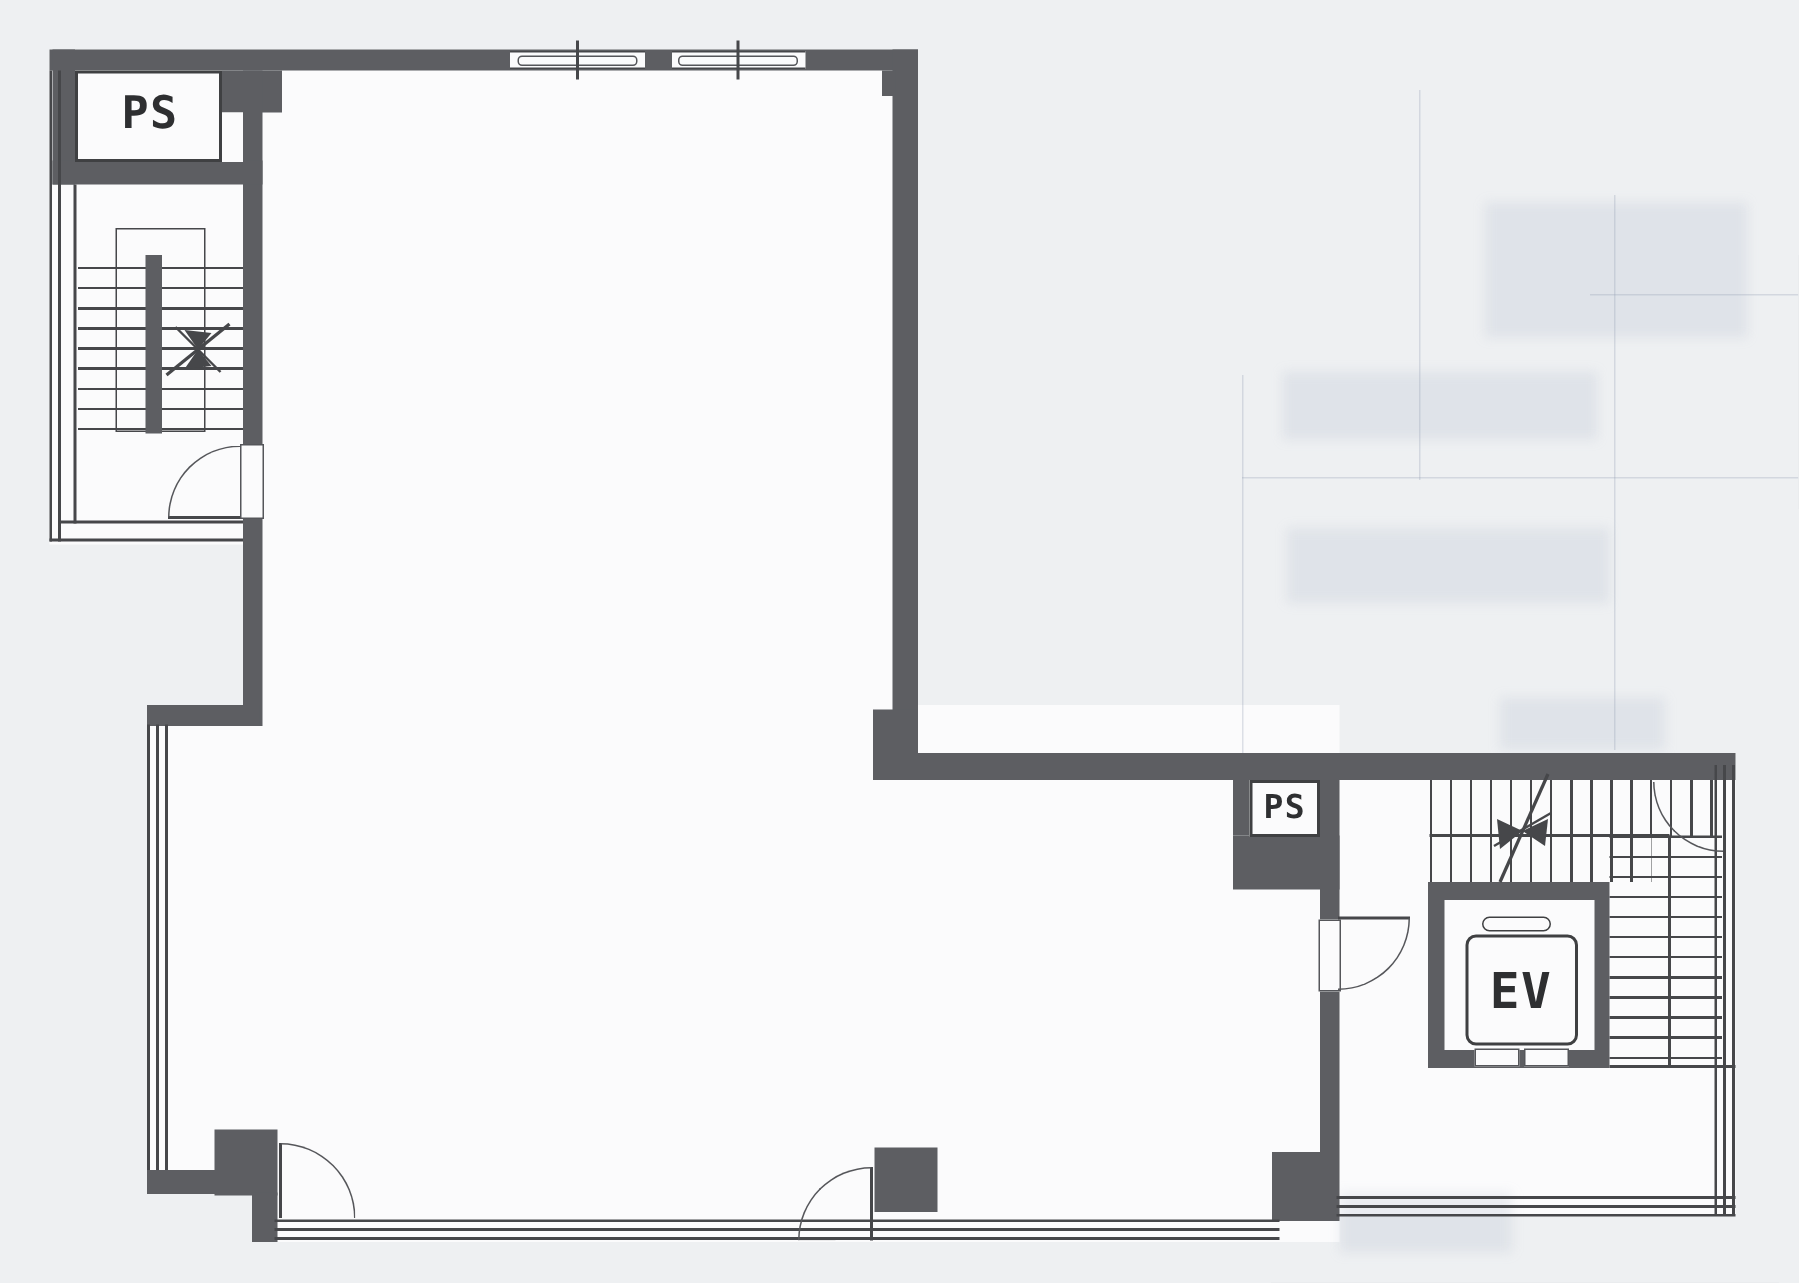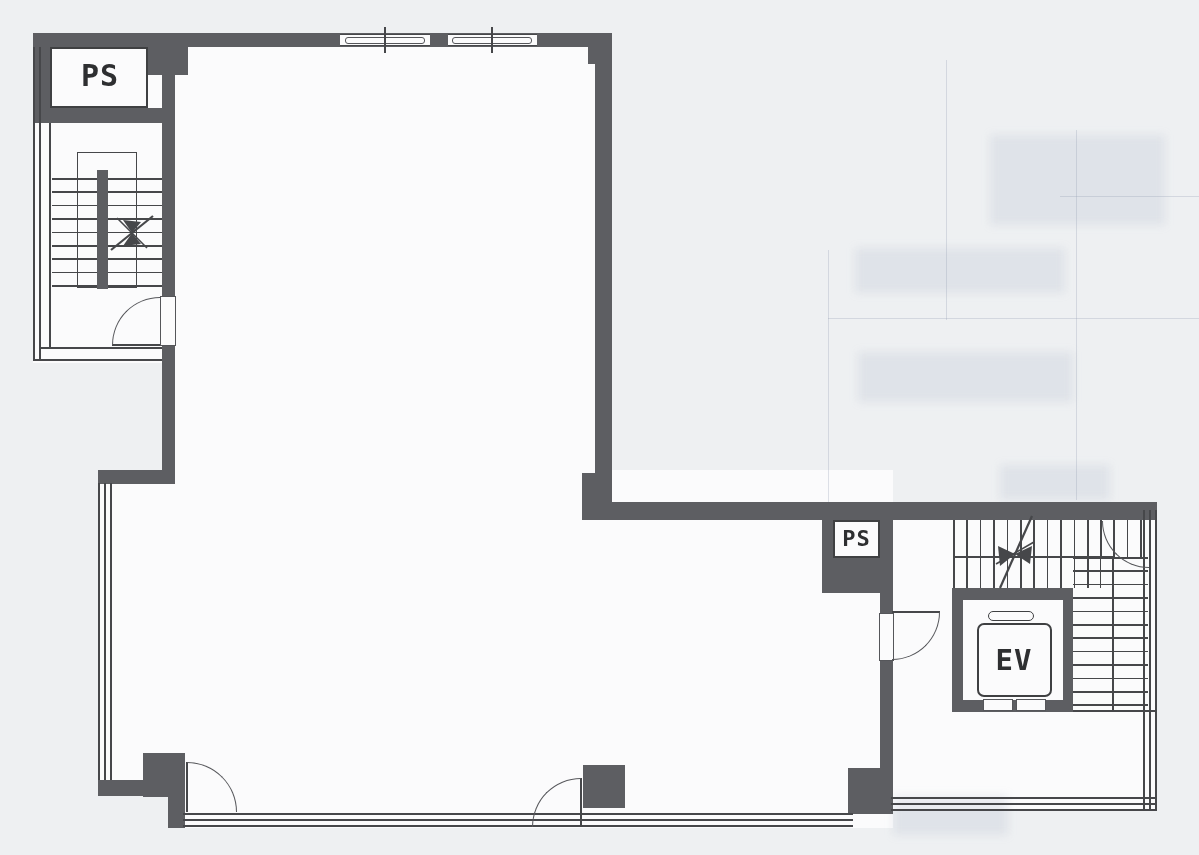--- a/index.html
+++ b/index.html
@@ -139,15 +139,15 @@
   </svg>
   <svg class="abs" style="left:990px;top:512px;" width="50" height="80" viewBox="0 0 50 80">
     <line x1="42" y1="4" x2="10" y2="76" stroke="#46474a" stroke-width="2.2"></line>
     <line x1="44" y1="30" x2="6" y2="52" stroke="#46474a" stroke-width="1.6"></line>
     <polygon points="25,42 8,34 10,54" fill="#46474a"></polygon>
     <polygon points="25,42 42,34 40,52" fill="#46474a"></polygon>
   </svg>
 
   <div class="abs label" style="left:70px;top:59px;width:60px;height:34px;font-size:30px;">PS</div>
   <div class="abs label" style="left:833px;top:525px;width:47px;height:28px;font-size:22px;">PS</div>
-  <div class="abs label" style="left:984px;top:646px;width:60px;height:28px;font-size:29px;text-align:center;">EV</div>
+  <div class="abs label" style="left:984px;top:646px;width:60px;height:28px;font-size:33px;text-align:center;">EV</div>
 
 </div>
 
 </body></html>

